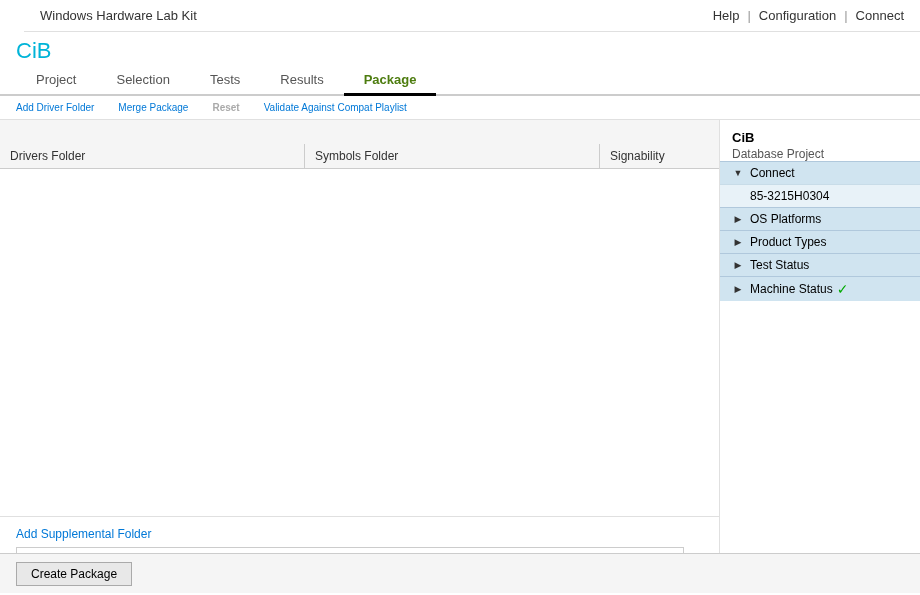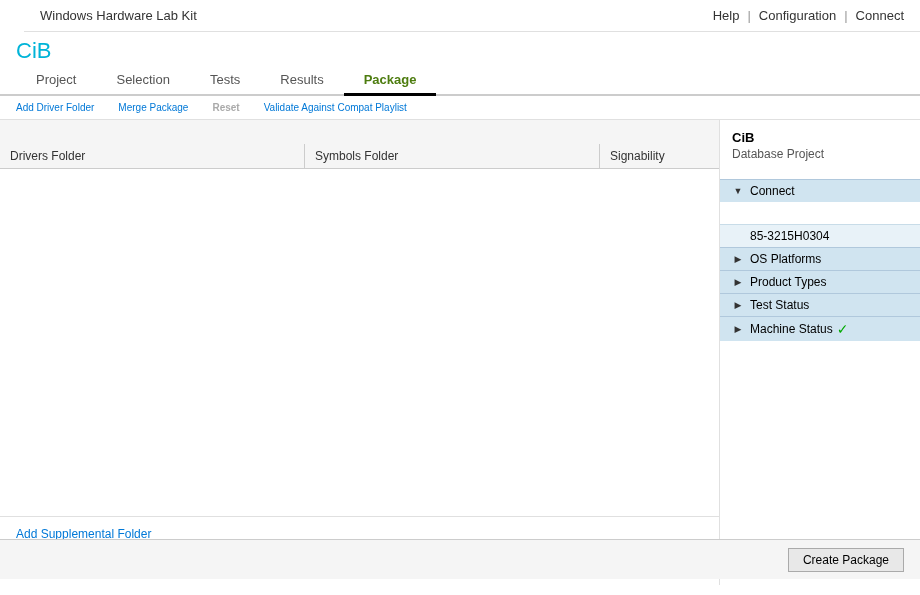--- a/index.html
+++ b/index.html
@@ -153,21 +153,21 @@
       font-size: 12px;
     }
     .right-panel-title {
       font-weight: 600;
       font-size: 13px;
       padding: 0 12px 2px;
     }
     .right-panel-subtitle {
       font-size: 12px;
       color: #555;
-      padding: 0 12px 18px;
+      padding: 0 12px 0;
     }
 
     
     .tree-section {
       margin-bottom: 0;
     }
     .tree-item {
       display: flex;
       align-items: center;
       padding: 4px 12px;
@@ -186,43 +186,42 @@
       justify-content: center;
       font-size: 9px;
       color: #333;
     }
     .tree-child {
       padding: 4px 12px 4px 30px;
       font-size: 12px;
       color: #000;
       background: #e8f2f8;
       border-top: 1px solid #c8dce8;
-      margin-top: 22px;
     }
 
     .tree-item-collapsed {
       display: flex;
       align-items: center;
       padding: 4px 12px;
       cursor: pointer;
       font-size: 12px;
       color: #000;
       background: #d0e4f0;
       border-top: 1px solid #b0c8dc;
     }
 
     
     .bottom-bar {
       position: fixed;
-      bottom: 16px;
+      bottom: 2px;
       width: 920px;
       height: 40px;
       display: flex;
       align-items: center;
-      justify-content: flex-end;
+      justify-content: flex-start;
       padding: 0 16px;
       border-top: 1px solid #ccc;
       background: #f5f5f5;
     }
     .create-pkg-btn {
       padding: 4px 14px;
       font-size: 12px;
       background: #e8e8e8;
       border: 1px solid #aaa;
       cursor: pointer;

